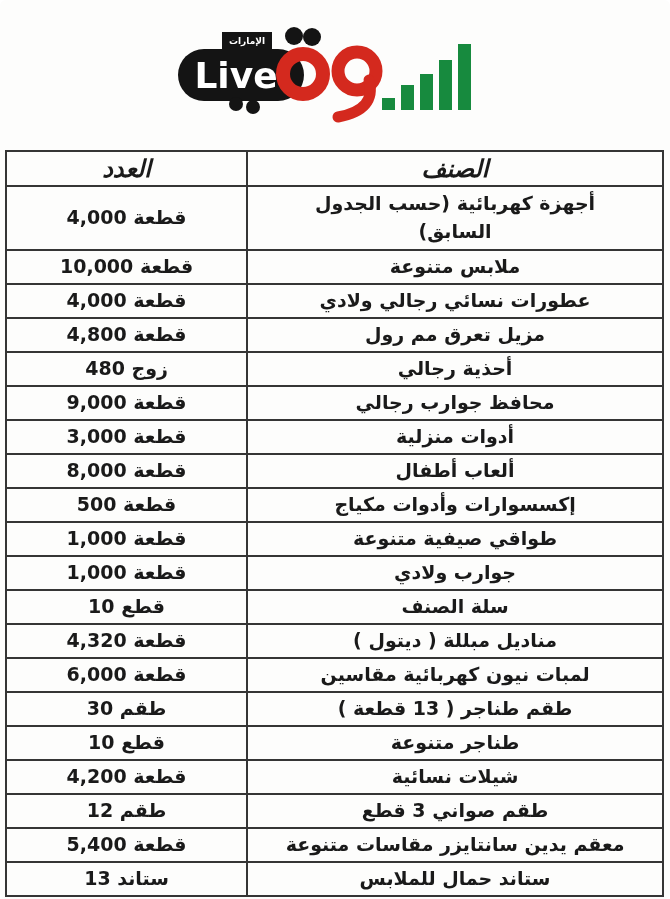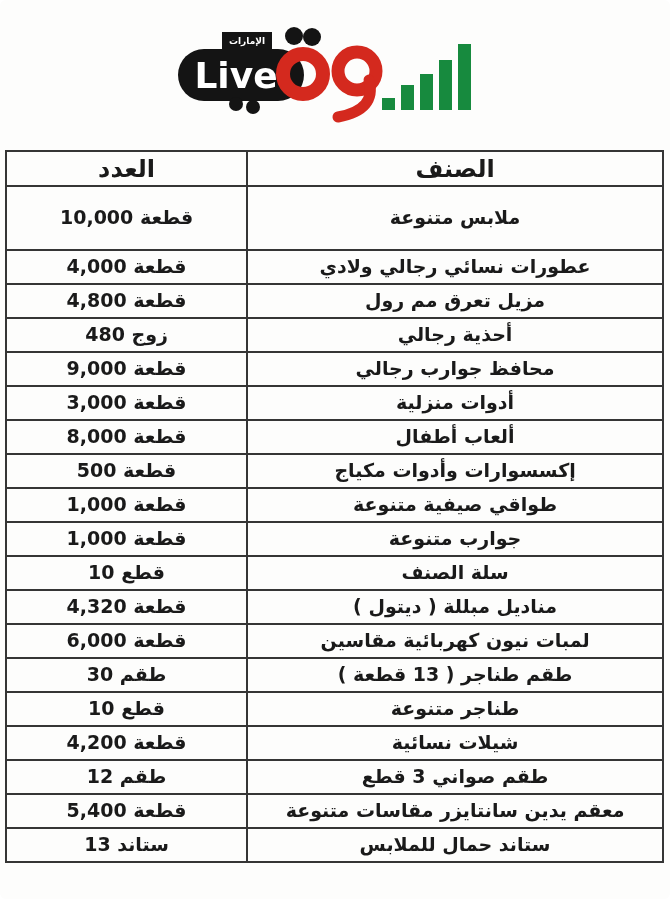--- a/index.html
+++ b/index.html
@@ -48,20 +48,21 @@
     font-weight:bold;
     color:#1a1a1a;
     text-align:center;
     vertical-align:middle;
     padding:1px 6px;
     overflow:hidden;
   }
   .data-table th{
     font-size:24px;
     height:31px;
+    font-style:italic;
   }
   .data-table td{
     font-size:19px;
     height:30px;
     line-height:1.45;
   }
   .col-category{width:63.3%;}
   .col-count{width:36.7%;}
   .cell-count{direction:ltr;}
   tbody tr:first-child td{height:60px;}
@@ -109,20 +110,24 @@
       <col class="col-count">
     </colgroup>
     <thead>
       <tr>
         <th>الصنف</th>
         <th>العدد</th>
       </tr>
     </thead>
     <tbody id="table-body">
         <tr>
+          <td class="cell-category"><span>أجهزة كهربائية (حسب الجدول السابق)</span></td>
+          <td class="cell-count"><span>4,000 قطعة</span></td>
+        </tr>
+        <tr>
           <td class="cell-category"><span>ملابس متنوعة</span></td>
           <td class="cell-count"><span>10,000 قطعة</span></td>
         </tr>
         <tr>
           <td class="cell-category"><span>عطورات نسائي رجالي ولادي</span></td>
           <td class="cell-count"><span>4,000 قطعة</span></td>
         </tr>
         <tr>
           <td class="cell-category"><span>مزيل تعرق مم رول</span></td>
           <td class="cell-count"><span>4,800 قطعة</span></td>
@@ -145,21 +150,21 @@
         </tr>
         <tr>
           <td class="cell-category"><span>إكسسوارات وأدوات مكياج</span></td>
           <td class="cell-count"><span>500 قطعة</span></td>
         </tr>
         <tr>
           <td class="cell-category"><span>طواقي صيفية متنوعة</span></td>
           <td class="cell-count"><span>1,000 قطعة</span></td>
         </tr>
         <tr>
-          <td class="cell-category"><span>جوارب متنوعة</span></td>
+          <td class="cell-category"><span>جوارب ولادي</span></td>
           <td class="cell-count"><span>1,000 قطعة</span></td>
         </tr>
         <tr>
           <td class="cell-category"><span>سلة الصنف</span></td>
           <td class="cell-count"><span>10 قطع</span></td>
         </tr>
         <tr>
           <td class="cell-category"><span>مناديل مبللة ( ديتول )</span></td>
           <td class="cell-count"><span>4,320 قطعة</span></td>
         </tr>

